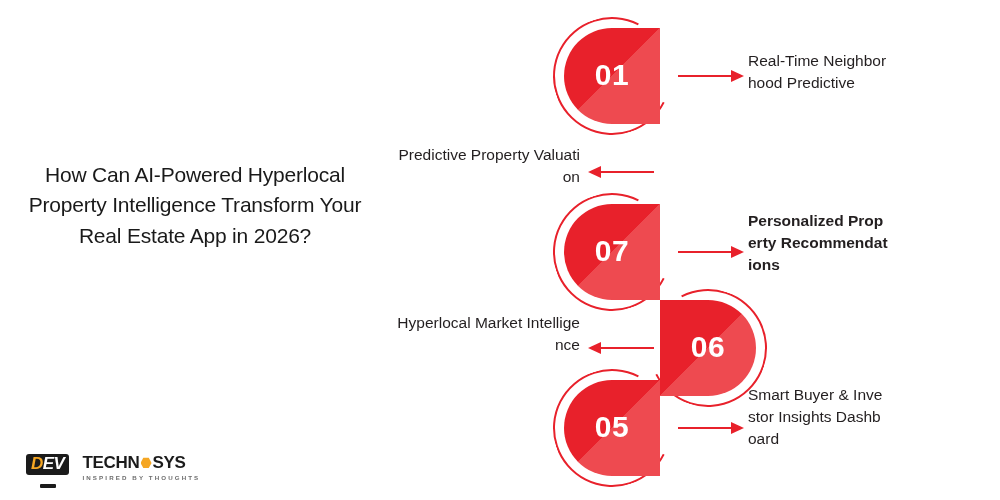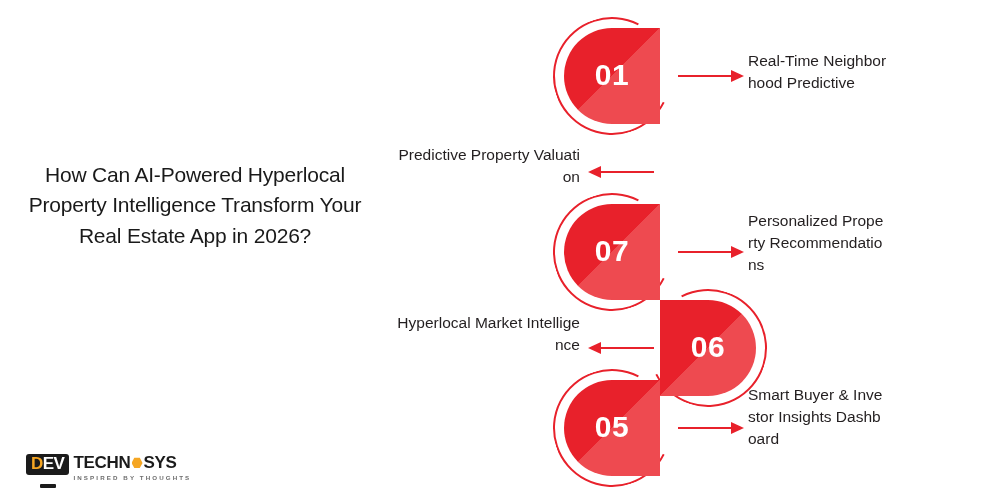--- a/index.html
+++ b/index.html
@@ -161,28 +161,29 @@
     bottom: 12px;
     display: flex;
     align-items: flex-start;
     height: 34px;
   }
   .logo-dev {
     background: #1b1b1b;
     color: #ffffff;
     font-size: 17px;
     font-weight: 700;
+    font-style: italic;
     letter-spacing: -0.5px;
     padding: 1px 5px 2px 5px;
     border-radius: 3px;
     line-height: 1.05;
   }
   .logo-dev .d-accent { color: var(--orange); }
   .logo-right {
-    margin-left: 4px;
+    margin-left: 13px;
     display: flex;
     flex-direction: column;
     justify-content: flex-start;
   }
   .logo-word {
     font-size: 17px;
     font-weight: 700;
     letter-spacing: -0.3px;
     color: #1b1b1b;
     line-height: 1.05;
@@ -247,21 +248,21 @@
     <div class="badge-wrap left">
       <div class="arc"></div>
       <div class="badge">
         <span>07</span>
       </div>
     </div>
     <div class="arrow to-right">
       <div class="shaft"></div>
       <div class="head"></div>
     </div>
-    <div class="caption right-side" style="top:6px;">Personalized Property Recommendations</div>
+    <div class="caption right-side" style="top:6px;font-weight:bold;">Personalized Property Recommendations</div>
   </div>
 
   <div class="step" style="top:300px;">
     <div class="badge-wrap right">
       <div class="arc"></div>
       <div class="badge">
         <span>06</span>
       </div>
     </div>
     <div class="arrow to-left">

